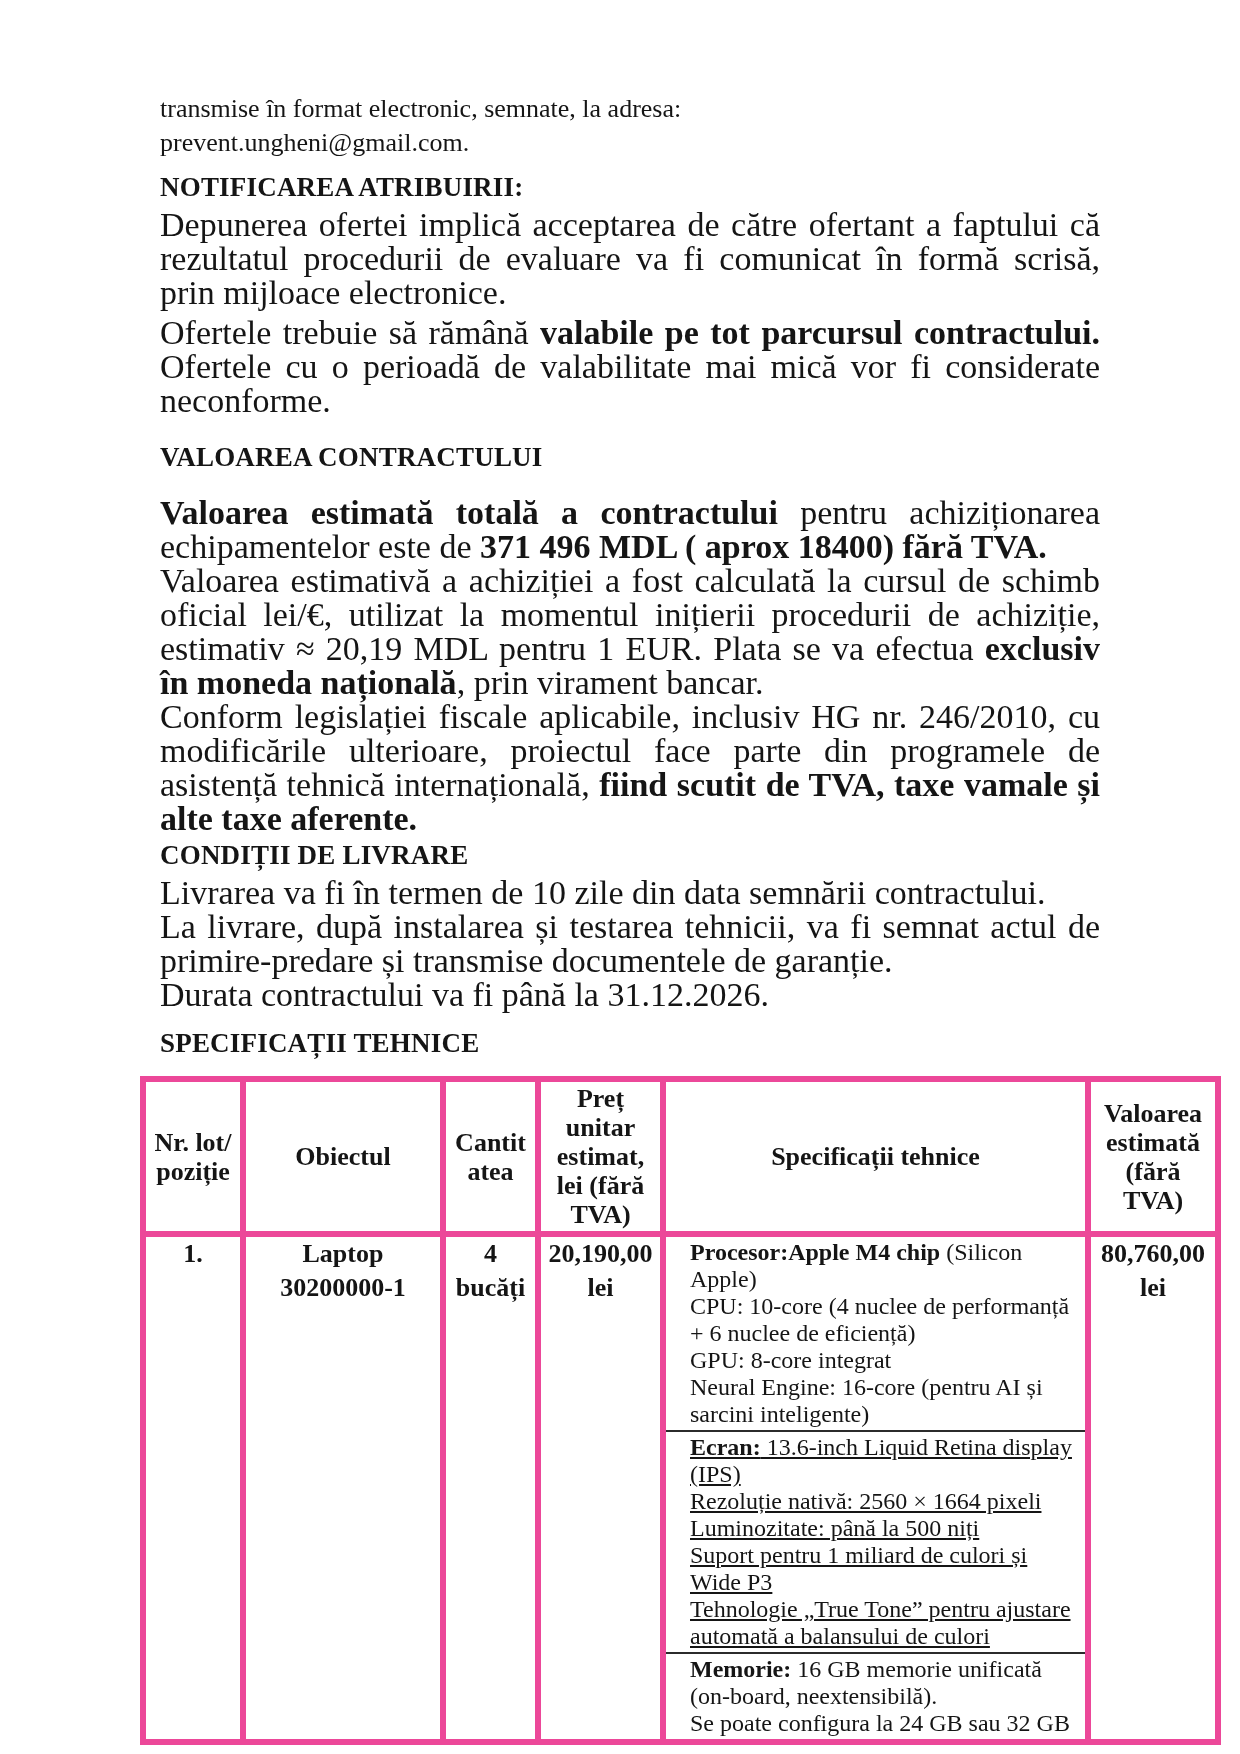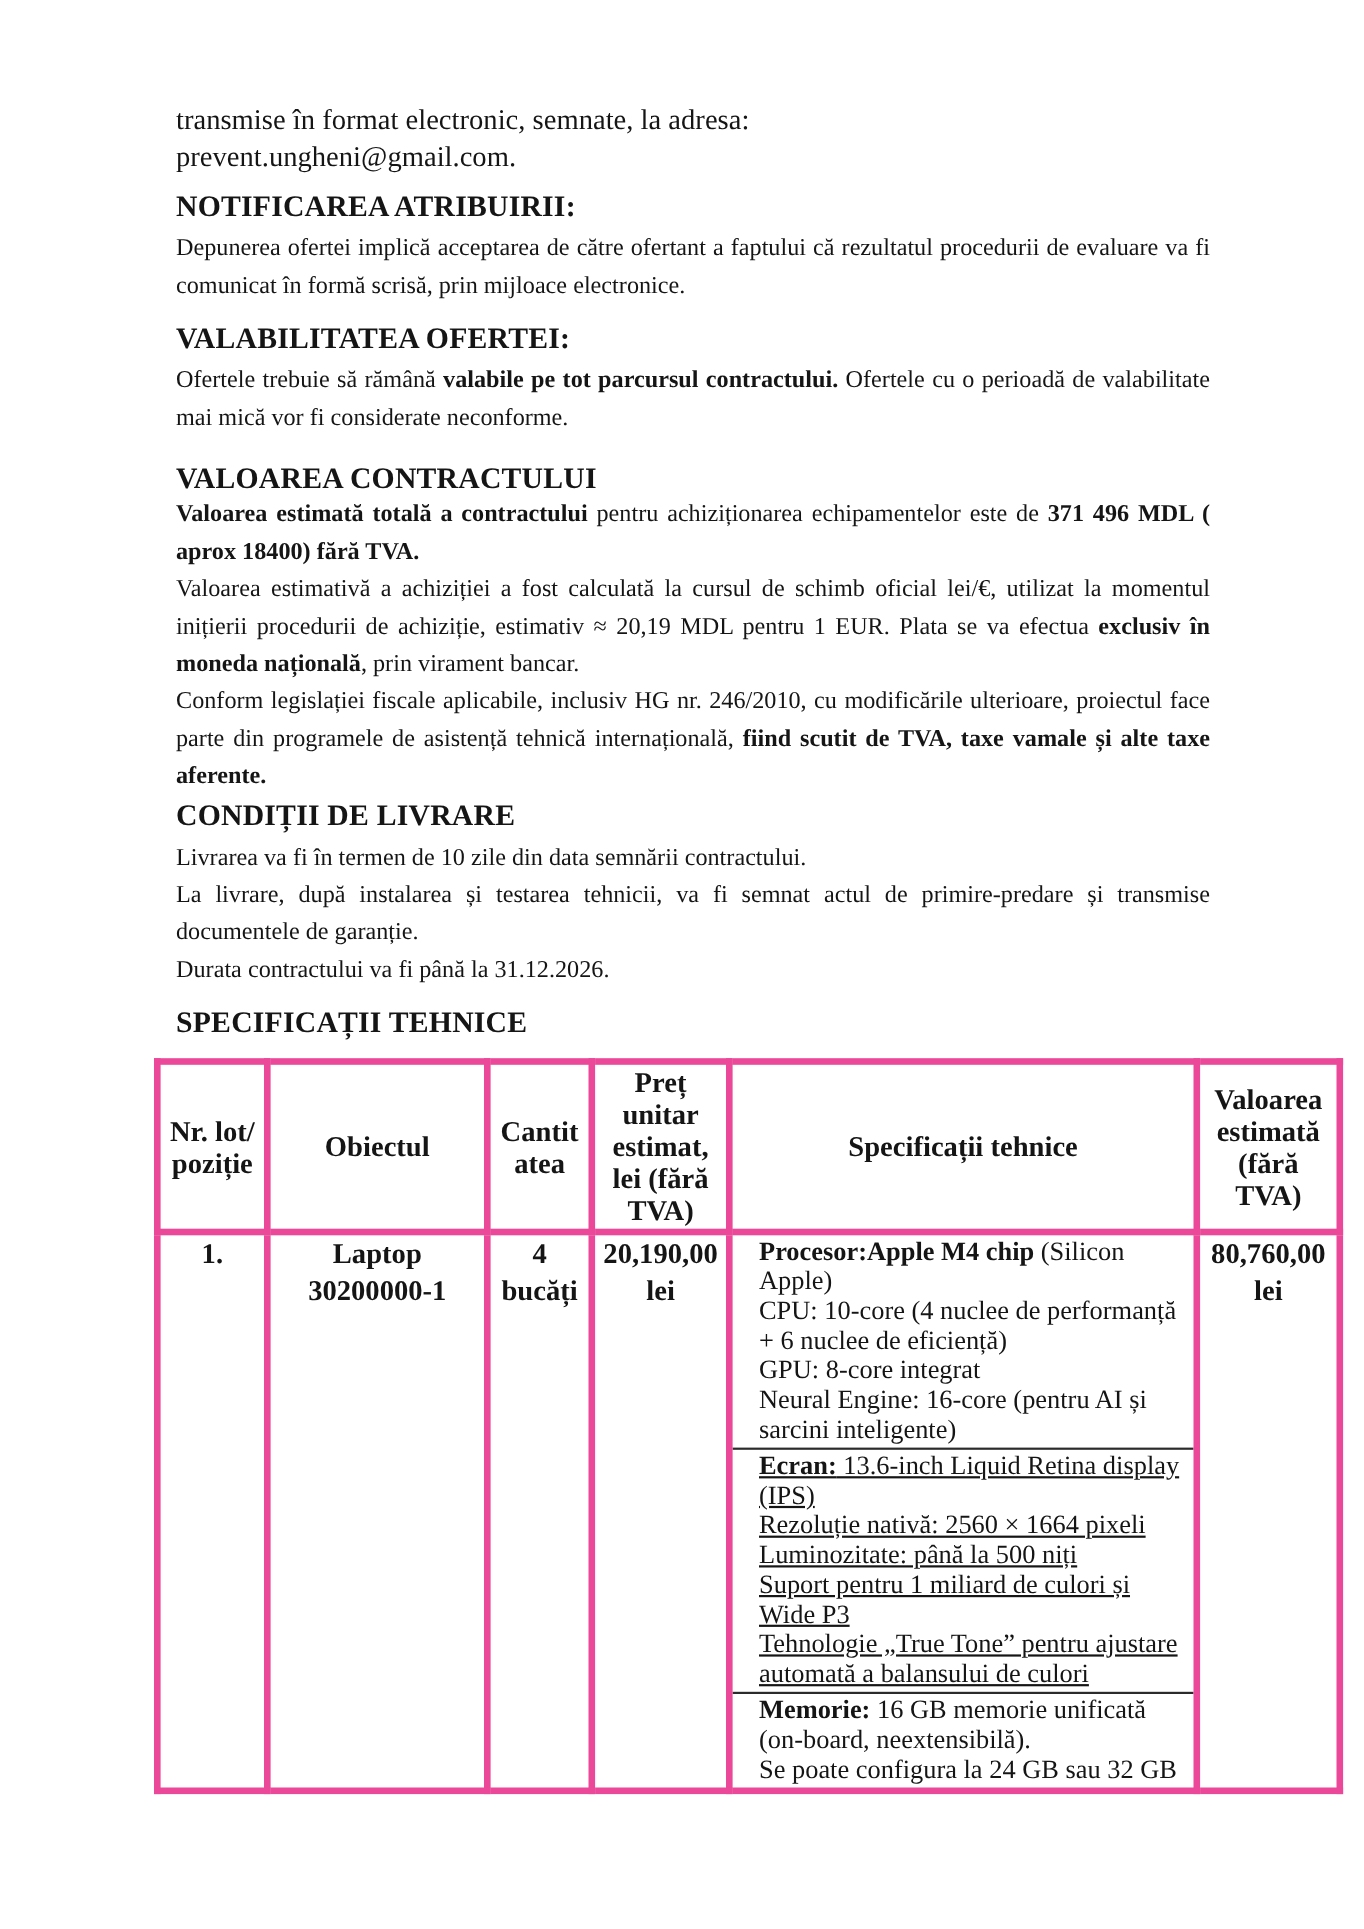--- a/index.html
+++ b/index.html
@@ -7,33 +7,33 @@
     width:1240px; height:1754px;
     background:#ffffff;
     font-family:"Liberation Serif", serif;
     color:#151515;
     overflow:hidden;
   }
   .page { position:relative; width:1064px; height:1754px; background:#fff; }
   .content { position:absolute; left:160px; top:92px; width:940px; }
 
   .body-text {
-    font-size:22px; line-height:34px;
+    font-size:34px; line-height:34px;
     text-align:justify; margin:0;
   }
   .intro-line { font-size:26px; line-height:34px; }
   .heading {
     font-size:27px; font-weight:bold; line-height:30px;
     margin:0; letter-spacing:0.2px;
   }
   .mt-notif { margin-top:12px; }
   .mt-para  { margin-top:6px; }
   .mt-valab { margin-top:16px; }
   .mt-valo  { margin-top:24px; }
-  .mt-valo-p{ }
+  .mt-valo-p{ margin-top:24px; }
   .mt-cond  { margin-top:4px; }
   .mt-spec  { margin-top:16px; }
   b.inline { font-weight:bold; }
 
   
   .doc-table {
     border-collapse:collapse;
     table-layout:fixed;
     width:1075px;
     margin-left:-20px;
@@ -77,21 +77,20 @@
 
 <div class="page">
   <div class="content">
 
     <div class="intro-line">transmise în format electronic, semnate, la adresa:</div>
     <div class="intro-line">prevent.ungheni@gmail.com.</div>
 
     <h2 class="heading mt-notif">NOTIFICAREA ATRIBUIRII:</h2>
     <p class="body-text mt-para">Depunerea ofertei implică acceptarea de către ofertant a faptului că rezultatul procedurii de evaluare va fi comunicat în formă scrisă, prin mijloace electronice.</p>
 
-    <h2 class="heading mt-valab">VALABILITATEA OFERTEI:</h2>
     <p class="body-text mt-para"><span>Ofertele trebuie să rămână </span><b class="inline">valabile pe tot parcursul contractului.</b><span> Ofertele cu o perioadă de valabilitate mai mică vor fi considerate neconforme.</span></p>
 
     <h2 class="heading mt-valo">VALOAREA CONTRACTULUI</h2>
     <p class="body-text mt-valo-p"><b class="inline">Valoarea estimată totală a contractului</b><span> pentru achiziționarea echipamentelor este de </span><b class="inline">371 496 MDL ( aprox 18400) fără TVA.</b></p>
     <p class="body-text"><span>Valoarea estimativă a achiziției a fost calculată la cursul de schimb oficial lei/€, utilizat la momentul inițierii procedurii de achiziție, estimativ ≈ 20,19 MDL pentru 1 EUR. Plata se va efectua </span><b class="inline">exclusiv în moneda națională</b><span>, prin virament bancar.</span></p>
     <p class="body-text"><span>Conform legislației fiscale aplicabile, inclusiv HG nr. 246/2010, cu modificările ulterioare, proiectul face parte din programele de asistență tehnică internațională, </span><b class="inline">fiind scutit de TVA, taxe vamale și alte taxe aferente.</b></p>
 
     <h2 class="heading mt-cond">CONDIȚII DE LIVRARE</h2>
     <p class="body-text mt-para">Livrarea va fi în termen de 10 zile din data semnării contractului.</p>
     <p class="body-text">La livrare, după instalarea și testarea tehnicii, va fi semnat actul de primire-predare și transmise documentele de garanție.</p>

